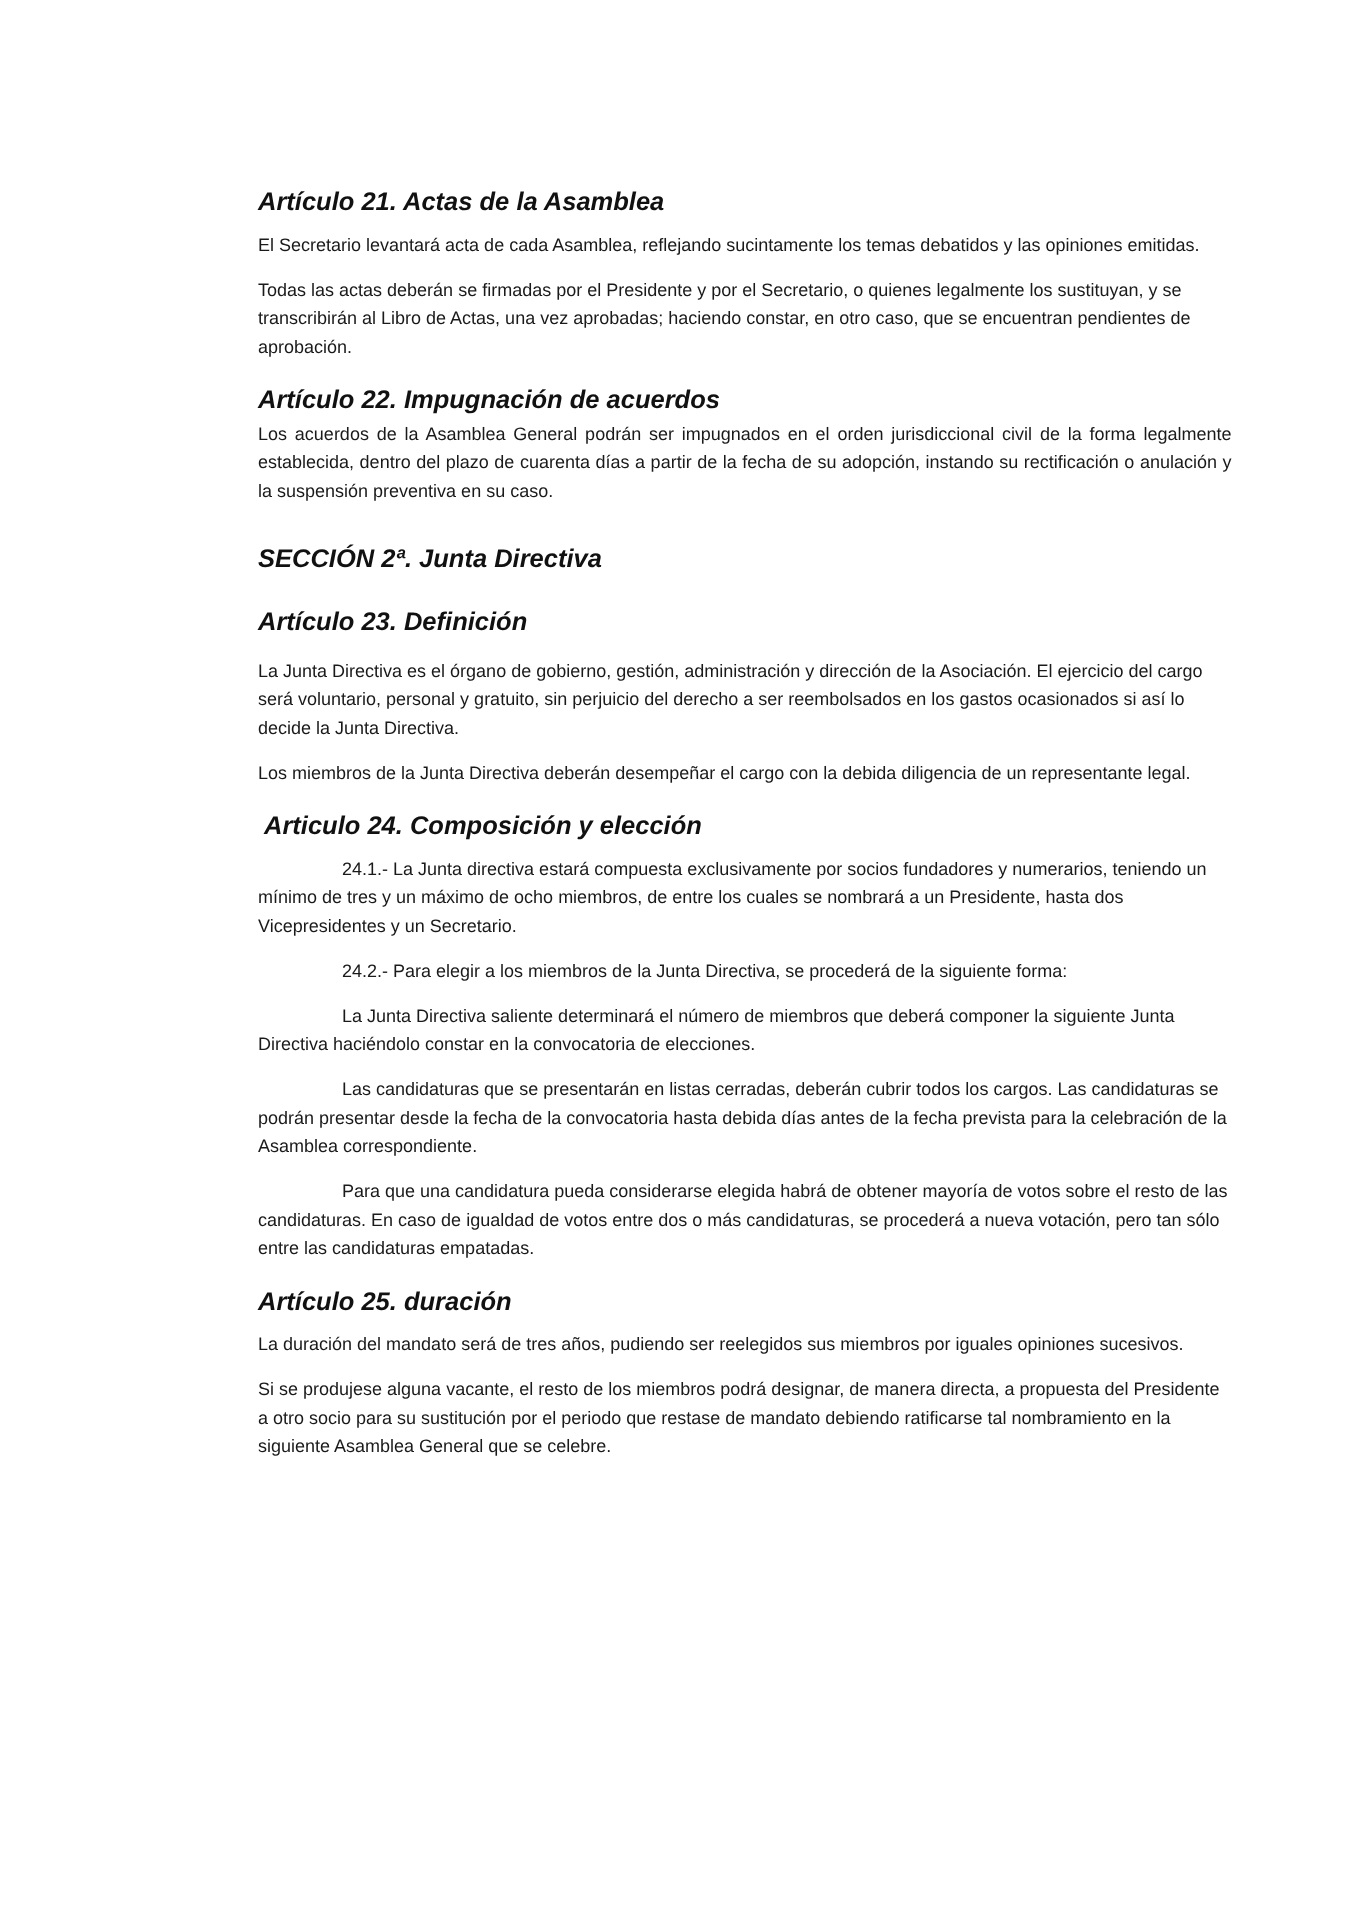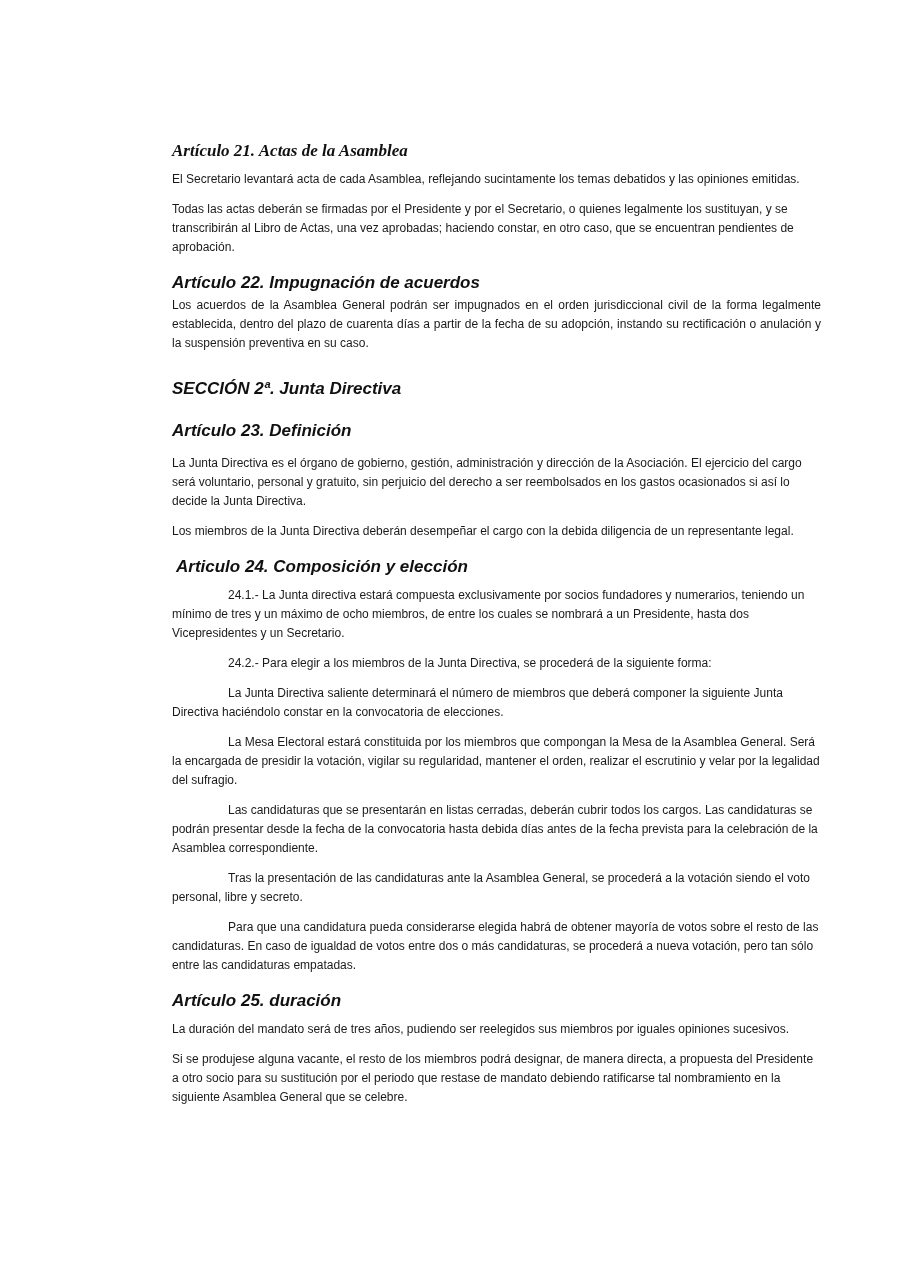--- a/index.html
+++ b/index.html
@@ -27,21 +27,21 @@
     width: 649px;
   }
   .doc-heading {
     font-size: 17px;
     font-weight: bold;
     font-style: italic;
     line-height: 21px;
     margin: 15px 0 9px 0;
     color: #111111;
   }
-  .doc-heading.first { margin-top: 16px; font-family: Liberation Serif, serif; }
+  .doc-heading.first { margin-top: 0; }
   .doc-heading.tight { margin-bottom: 3px; }
   .doc-heading.section { margin-top: 25px; margin-bottom: 21px; }
   .doc-heading.art23 { margin-bottom: 13px; }
   .doc-heading.art24 { padding-left: 4px; }
   .doc-para {
     font-size: 12px;
     line-height: 19px;
     margin: 0 0 11px 0;
   }
   .doc-para.justify { text-align: justify; }
@@ -73,25 +73,23 @@
     <p class="doc-para">Los miembros de la Junta Directiva deberán desempeñar el cargo con la debida diligencia de un representante legal.</p>
 
     <h2 class="doc-heading art24">Articulo 24. Composición y elección</h2>
 
     <p class="doc-para indent"><b>24.1.-</b><span> La Junta directiva estará compuesta exclusivamente por socios fundadores y numerarios, teniendo un mínimo de tres y un máximo de ocho miembros, de entre los cuales se nombrará a un Presidente, hasta dos Vicepresidentes y un Secretario.</span></p>
 
     <p class="doc-para indent"><b>24.2.-</b><span> Para elegir a los miembros de la Junta Directiva, se procederá de la siguiente forma:</span></p>
 
     <p class="doc-para indent">La Junta Directiva saliente determinará el número de miembros que deberá componer la siguiente Junta Directiva haciéndolo constar en la convocatoria de elecciones.</p>
 
-    <p class="doc-para indent">La Mesa Electoral estará constituida por los miembros que compongan la Mesa de la Asamblea General. Será la encargada de presidir la votación, vigilar su regularidad, mantener el orden, realizar el escrutinio y velar por la legalidad del sufragio.</p>
 
     <p class="doc-para indent">Las candidaturas que se presentarán en listas cerradas, deberán cubrir todos los cargos. Las candidaturas se podrán presentar desde la fecha de la convocatoria hasta debida días antes de la fecha prevista para la celebración de la Asamblea correspondiente.</p>
 
-    <p class="doc-para indent">Tras la presentación de las candidaturas ante la Asamblea General, se procederá a la votación siendo el voto personal, libre y secreto.</p>
 
 
     <p class="doc-para indent">Para que una candidatura pueda considerarse elegida habrá de obtener mayoría de votos sobre el resto de las candidaturas. En caso de igualdad de votos entre dos o más candidaturas, se procederá a nueva votación, pero tan sólo entre las candidaturas empatadas.</p>
 
     <h2 class="doc-heading">Artículo 25. duración</h2>
 
     <p class="doc-para">La duración del mandato será de tres años, pudiendo ser reelegidos sus miembros por iguales opiniones sucesivos.</p>
 
     <p class="doc-para">Si se produjese alguna vacante, el resto de los miembros podrá designar, de manera directa, a propuesta del Presidente a otro socio para su sustitución por el periodo que restase de mandato debiendo ratificarse tal nombramiento en la siguiente Asamblea General que se celebre.</p>
 

